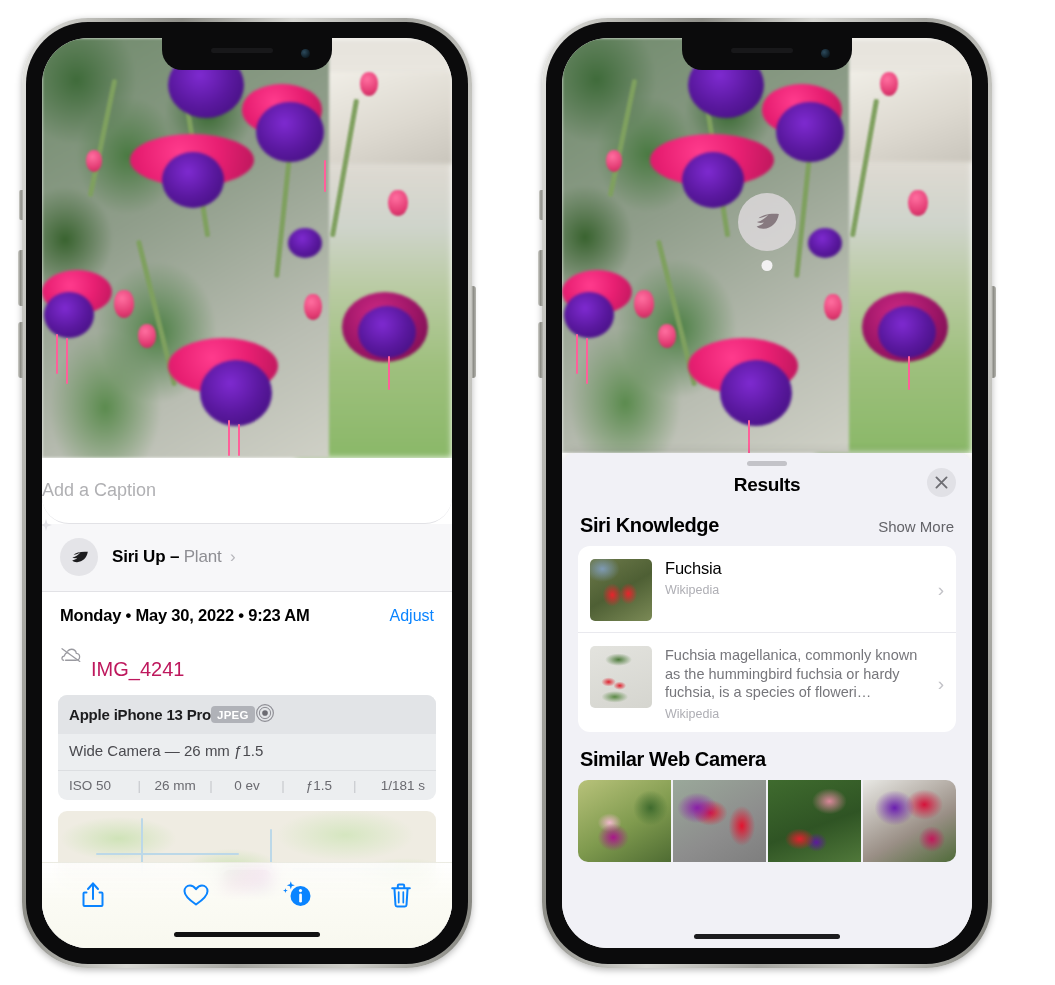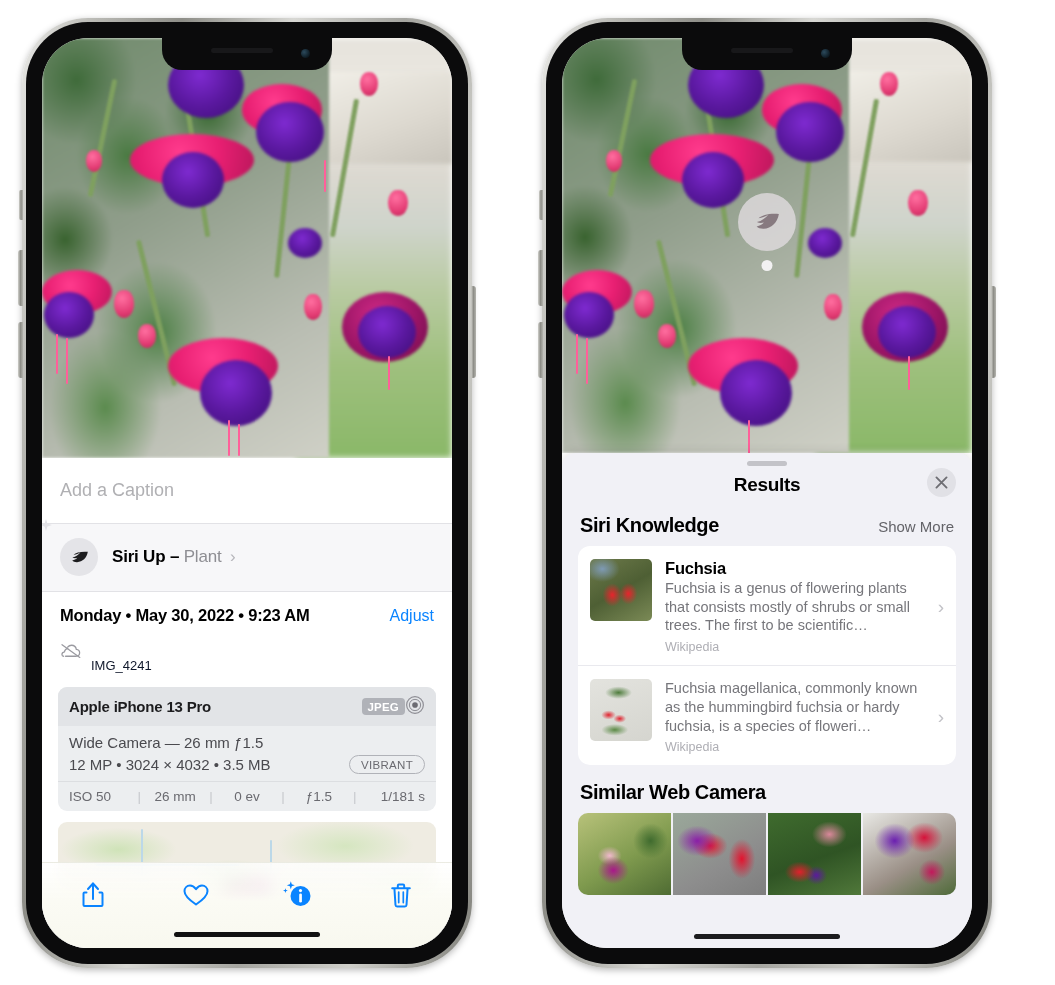--- a/index.html
+++ b/index.html
@@ -98,24 +98,25 @@
   .stamen { position: absolute; width: 2px; border-radius: 1px; background: #ff5f9a; filter: blur(.6px); }
   .stem { position: absolute; border-radius: 2px; background: #7fa05f; filter: blur(1px); }
 
   
   .info-sheet {
     position: absolute; left: 0; right: 0; top: 420px; bottom: 0;
     background: #ffffff;
     display: flex; flex-direction: column;
   }
   .caption-row {
-    padding: 22px 18px 22px;
+    padding: 22px 0 22px;
     font-size: 18px; color: #b0b0b3;
     border-bottom: .8px solid #e2e2e6;
     background: #fff;
+    border-radius: 27px;
   }
   .lookup-row {
     position: relative;
     display: flex; align-items: center; gap: 14px;
     padding: 14px 18px 15px;
     background: #f7f7f9;
     border-bottom: .8px solid #e2e2e6;
   }
   .leaf-circle {
     position: relative;
@@ -129,30 +130,30 @@
   .chev-lookup { margin-left: 4px; color: #b5b5ba; font-size: 17px; font-weight: 400; }
 
   .date-row {
     padding: 14px 18px 4px;
     display: flex; align-items: baseline; justify-content: space-between;
     background: #fff;
   }
   .date-text { font-size: 16.5px; color: #000; font-weight: 600; letter-spacing: -.2px; }
   .adjust-link { font-size: 16px; color: #0a84ff; }
   .file-row { display: flex; align-items: center; gap: 9px; padding: 4px 18px 12px; background: #fff; }
-  .file-name { font-size: 13px; color: #0f172a; margin-top: 25px; }
+  .file-name { font-size: 20px; color: #be185d; margin-top: 25px; }
 
   .exif-card {
     margin: 2px 16px 0;
     border-radius: 9px; overflow: hidden;
     background: #eceef0;
     font-size: 14px;
   }
   .exif-head {
-    display: flex; align-items: center; justify-content: space-between;
+    display: flex; align-items: center; justify-content: flex-start;
     padding: 8px 11px; background: #e2e4e7;
   }
   .exif-model { font-size: 15px; font-weight: 700; color: #1c1c1e; letter-spacing: -.2px; }
   .exif-head-right { display: flex; align-items: center; }
   .badge-jpeg {
     background: #b0b2b8; color: #fff; font-size: 11.5px; font-weight: 600;
     padding: 2.5px 6px; border-radius: 4px; letter-spacing: .2px;
   }
   .exif-body { padding: 8px 11px 7px; }
   .exif-line1 { font-size: 15px; color: #4a4a4f; margin-bottom: 4px; }
@@ -249,21 +250,21 @@
   }
   .know-thumb.t2 {
     background:
       radial-gradient(ellipse 16% 10% at 30% 58%, #e0232f 0%, rgba(224,35,47,0) 74%),
       radial-gradient(ellipse 14% 9%  at 48% 64%, #e0232f 0%, rgba(224,35,47,0) 74%),
       radial-gradient(ellipse 30% 14% at 46% 22%, #4e7c3c 0%, rgba(78,124,60,0) 72%),
       radial-gradient(ellipse 30% 13% at 40% 82%, #5b8a46 0%, rgba(91,138,70,0) 72%),
       linear-gradient(160deg,#e3e3de,#d5d5cf);
   }
   .know-body { flex: 1; min-width: 0; }
-  .know-title { font-size: 16.5px; font-weight: 700; color: #000; letter-spacing: -.2px; margin-bottom: 1px; }
+  .know-title { font-size: 16.5px; font-weight: 400; color: #000; letter-spacing: -.2px; margin-bottom: 1px; }
   .know-desc { font-size: 14.5px; line-height: 1.29; color: #76767b; }
   .know-src { font-size: 12.5px; color: #aeaeb4; margin-top: 5px; }
   .know-chev { align-self: center; color: #c2c2c7; font-size: 19px; padding-left: 2px; flex: none; }
 
   .thumbs-row { display: flex; gap: 2px; margin: 0 16px; }
   .web-thumb { flex: 1; height: 82px; overflow: hidden; }
   .web-thumb:first-child { border-radius: 10px 0 0 10px; }
   .web-thumb:last-child  { border-radius: 0 10px 10px 0; }
   .wt1 { background:
       radial-gradient(ellipse 24% 24% at 38% 70%, #a9178a 0%, rgba(169,23,138,0) 70%),
@@ -411,24 +412,20 @@
                 <svg width="20" height="20" viewBox="0 0 22 22">
                   <circle cx="11" cy="11" r="9.2" fill="none" stroke="#8e8e95" stroke-width="1.3"></circle>
                   <circle cx="11" cy="11" r="6.2" fill="none" stroke="#8e8e95" stroke-width="1.1"></circle>
                   <circle cx="11" cy="11" r="3.1" fill="#6b6b72"></circle>
                 </svg>
               </span>
             </span>
           </div>
           <div class="exif-body">
             <div class="exif-line1">Wide Camera — 26 mm ƒ1.5</div>
-            <div class="exif-line2row">
-              <span class="exif-line2">12 MP • 3024 × 4032 • 3.5 MB</span>
-              <span class="badge-vibrant">VIBRANT</span>
-            </div>
           </div>
           <div class="exif-foot">
             <span class="val">ISO 50</span>
             <span class="exif-sep">|</span>
             <span class="val">26 mm</span>
             <span class="exif-sep">|</span>
             <span class="val">0 ev</span>
             <span class="exif-sep">|</span>
             <span class="val">ƒ1.5</span>
             <span class="exif-sep">|</span>
@@ -555,21 +552,20 @@
         <div class="sec-head">
           <span class="sec-title">Siri Knowledge</span>
           <span class="sec-action">Show More</span>
         </div>
 
         <div class="know-card">
           <div class="know-row">
             <span class="know-thumb t1"></span>
             <span class="know-body">
               <div class="know-title">Fuchsia</div>
-              <div class="know-desc">Fuchsia is a genus of flowering plants that consists mostly of shrubs or small trees. The first to be scientific…</div>
               <div class="know-src">Wikipedia</div>
             </span>
             <span class="know-chev">›</span>
           </div>
           <div class="know-row">
             <span class="know-thumb t2"></span>
             <span class="know-body">
               <div class="know-desc">Fuchsia magellanica, commonly known as the hummingbird fuchsia or hardy fuchsia, is a species of floweri…</div>
               <div class="know-src">Wikipedia</div>
             </span>

